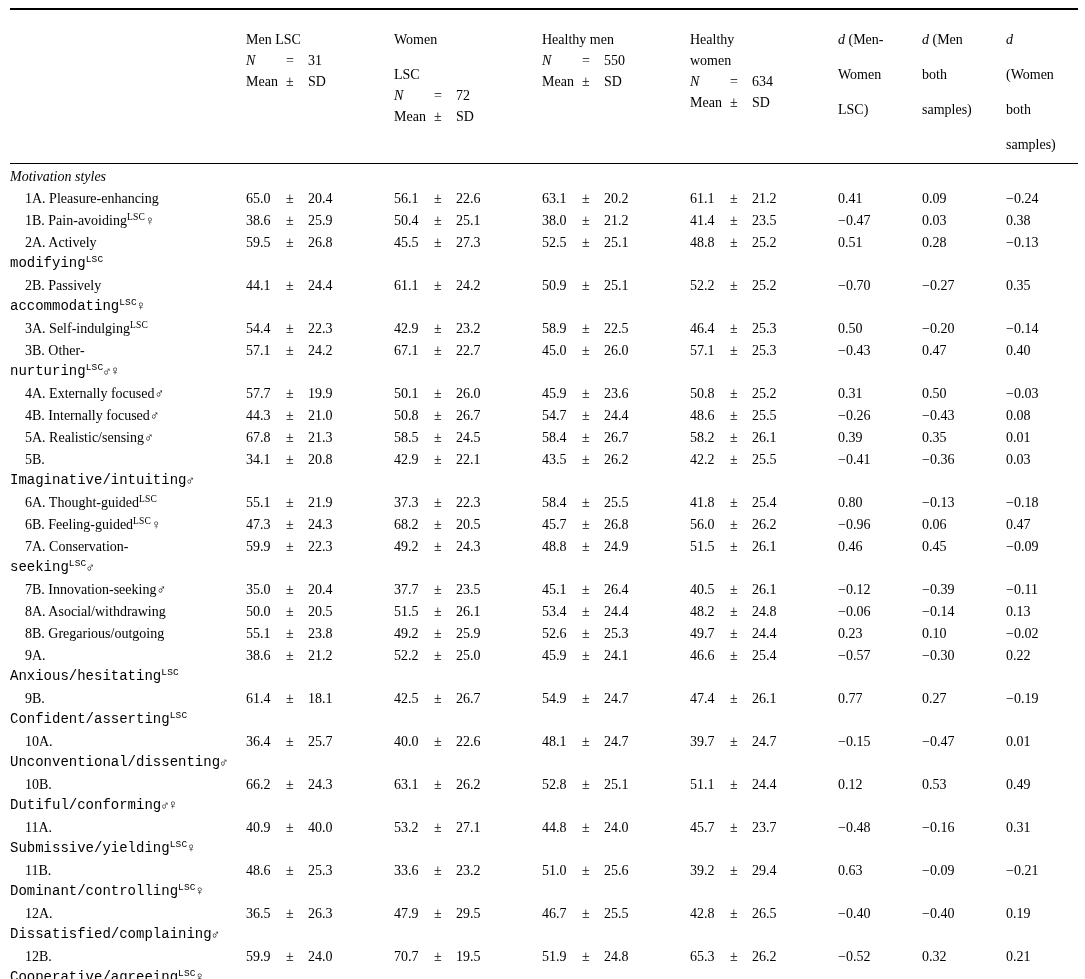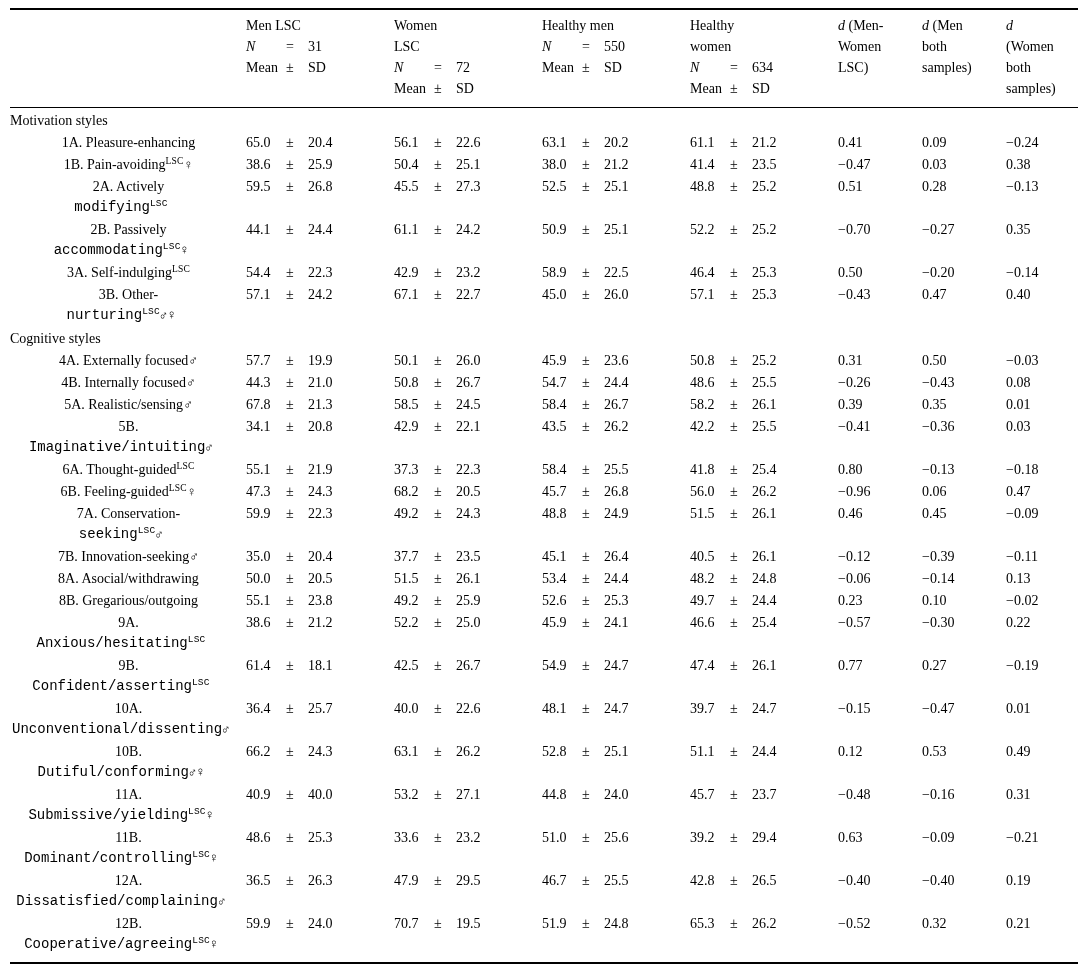--- a/index.html
+++ b/index.html
@@ -14,33 +14,33 @@
   table.stats {
     border-collapse:collapse; table-layout:fixed; width:1068px;
     border-top:2px solid #000; border-bottom:2px solid #000;
   }
   thead tr { border-bottom:1.5px solid #000; }
   th,td {
     vertical-align:top; text-align:left; font-weight:normal;
     padding:0; line-height:21px; font-size:14px;
   }
   thead th { padding-top:5px; padding-bottom:8px; }
-  .hline { line-height:21px; }
+  .hline { line-height:21px;margin-top:14px; }
   
   .statrow { display:flex; }
   .statrow .m  { width:40px; }
   .statrow .pm { width:22px; }
   .statrow .s  { flex:1; }
   .group-cell { padding-left:6px; padding-right:54px; }
   .d-cell { padding-left:6px; padding-right:6px; }
-  td.label { padding-right:8px;text-align:center; }
+  td.label { padding-right:8px; }
   .lab1 { padding-left:15px; }
   .lab2 { padding-left:0;font-family:Liberation Mono, monospace; }
   tbody td { padding-top:1px; }
-  tr.section td { padding-top:2px; }
+  tr.section td { font-style:italic; padding-top:2px; }
   tbody tr:last-child td { padding-bottom:7px; }
   sup.lsc { font-size:9.5px; line-height:0; vertical-align:5px; letter-spacing:0.2px; }
   .sym { font-size:13px; line-height:0; }
   .it { font-style:italic; }
 </style>
 </head>
 <body>
 
 <div class="page">
   <table class="stats">
@@ -344,23 +344,20 @@
             <div class="statrow">
               <span class="m">57.1</span>
               <span class="pm">±</span>
               <span class="s">25.3</span>
             </div>
           </td>
           <td class="d-cell">−0.43</td>
           <td class="d-cell">0.47</td>
           <td class="d-cell">0.40</td>
         </tr>
-        <tr class="section">
-          <td colspan="8">Cognitive styles</td>
-        </tr>
         <tr class="data-row">
           <td class="label">
             <div class="lab1">4A. Externally focused<span class="sym">♂</span></div>
           </td>
           <td class="group-cell">
             <div class="statrow">
               <span class="m">57.7</span>
               <span class="pm">±</span>
               <span class="s">19.9</span>
             </div>

